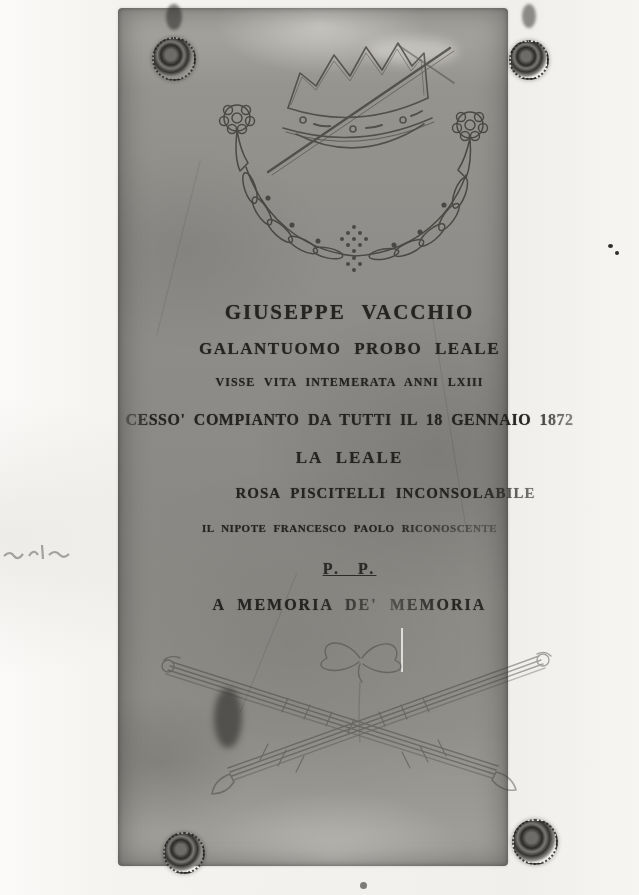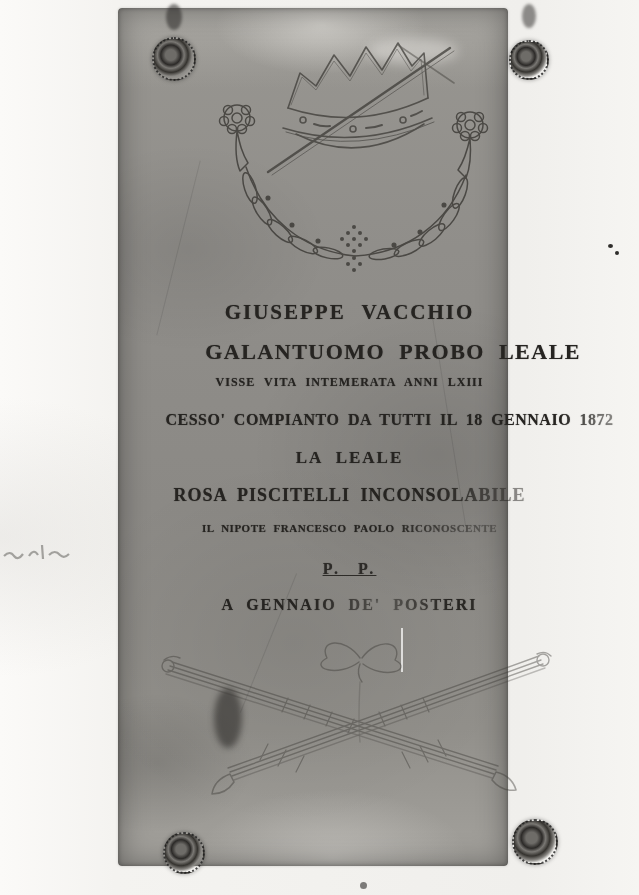--- a/index.html
+++ b/index.html
@@ -36,29 +36,29 @@
   }
   svg{position:absolute;overflow:visible;}
   .engrave{stroke:#3a3834;fill:none;stroke-linecap:round;stroke-linejoin:round;}
   .line{
     position:absolute;left:0;width:463px;text-align:center;
     color:#262421;font-weight:bold;white-space:nowrap;
     filter:blur(.3px);
     text-shadow:0 0 1px rgba(20,20,18,.55);
   }
   .l1{top:292px;font-size:21px;letter-spacing:2px;word-spacing:9px;}
-  .l2{top:331px;font-size:22px;letter-spacing:1.5px;word-spacing:7px;text-align:right;}
+  .l2{top:331px;font-size:17px;letter-spacing:1.5px;word-spacing:7px;}
   .l3{top:367px;font-size:12px;letter-spacing:1px;word-spacing:5px;}
   .l4{top:403px;font-size:16px;letter-spacing:.5px;word-spacing:4px;
       -webkit-mask-image:linear-gradient(90deg,rgba(0,0,0,.3),#000 7%,#000 88%,rgba(0,0,0,.45));
-      mask-image:linear-gradient(90deg,rgba(0,0,0,.3),#000 7%,#000 88%,rgba(0,0,0,.45));padding-left:40px;}
+      mask-image:linear-gradient(90deg,rgba(0,0,0,.3),#000 7%,#000 88%,rgba(0,0,0,.45));}
   .l5{top:440px;font-size:17px;letter-spacing:2px;word-spacing:7px;}
-  .l6{top:477px;font-size:18px;letter-spacing:1px;word-spacing:5px;
+  .l6{top:477px;font-size:15px;letter-spacing:1px;word-spacing:5px;
       -webkit-mask-image:linear-gradient(90deg,#000 0 68%,rgba(0,0,0,.55) 84%,rgba(0,0,0,.25));
-      mask-image:linear-gradient(90deg,#000 0 68%,rgba(0,0,0,.55) 84%,rgba(0,0,0,.25));}
+      mask-image:linear-gradient(90deg,#000 0 68%,rgba(0,0,0,.55) 84%,rgba(0,0,0,.25));margin-left:36px;}
   .l7{top:514px;font-size:11px;letter-spacing:.5px;word-spacing:4px;
       -webkit-mask-image:linear-gradient(90deg,rgba(0,0,0,.3),#000 9% 58%,rgba(0,0,0,.5) 78%,rgba(0,0,0,.3));
       mask-image:linear-gradient(90deg,rgba(0,0,0,.3),#000 9% 58%,rgba(0,0,0,.5) 78%,rgba(0,0,0,.3));}
   .l8{top:552px;font-size:16px;letter-spacing:3px;word-spacing:10px;opacity:.92;text-decoration:underline;}
   .l9{top:588px;font-size:16px;letter-spacing:2px;word-spacing:6px;
       -webkit-mask-image:linear-gradient(90deg,rgba(0,0,0,.6),#000 22% 42%,rgba(0,0,0,.5) 58%,#000 72%,rgba(0,0,0,.65));
       mask-image:linear-gradient(90deg,rgba(0,0,0,.6),#000 22% 42%,rgba(0,0,0,.5) 58%,#000 72%,rgba(0,0,0,.65));}
   .speck{position:absolute;border-radius:50%;background:#2f2d2b;}
 </style>
 </head>
@@ -162,21 +162,21 @@
 
     <div>
       <div class="line l1">GIUSEPPE VACCHIO</div>
       <div class="line l2">GALANTUOMO PROBO LEALE</div>
       <div class="line l3">VISSE VITA INTEMERATA ANNI LXIII</div>
       <div class="line l4">CESSO' COMPIANTO DA TUTTI IL 18 GENNAIO 1872</div>
       <div class="line l5">LA LEALE</div>
       <div class="line l6">ROSA PISCITELLI INCONSOLABILE</div>
       <div class="line l7">IL NIPOTE FRANCESCO PAOLO RICONOSCENTE</div>
       <div class="line l8">P. P.</div>
-      <div class="line l9">A GENNAIO DE' POSTERI</div>
+      <div class="line l9">A MEMORIA DE' MEMORIA</div>
     </div>
 
     <svg style="left:20px;top:618px;opacity:.42;" width="435" height="190" viewBox="0 0 435 190">
       <g class="engrave" stroke-width="1.4">
         <path d="M222,32 C206,10 180,14 189,32 C170,42 200,52 221,36"></path>
         <path d="M224,32 C240,10 266,16 257,34 C276,44 246,54 225,38"></path>
         <path d="M222,38 q-4,10 2,18"></path>
         <circle cx="30" cy="40" r="6"></circle>
         <path d="M26,34 q8,-6 16,-2"></path>
         <path d="M34,36 L360,140"></path>

